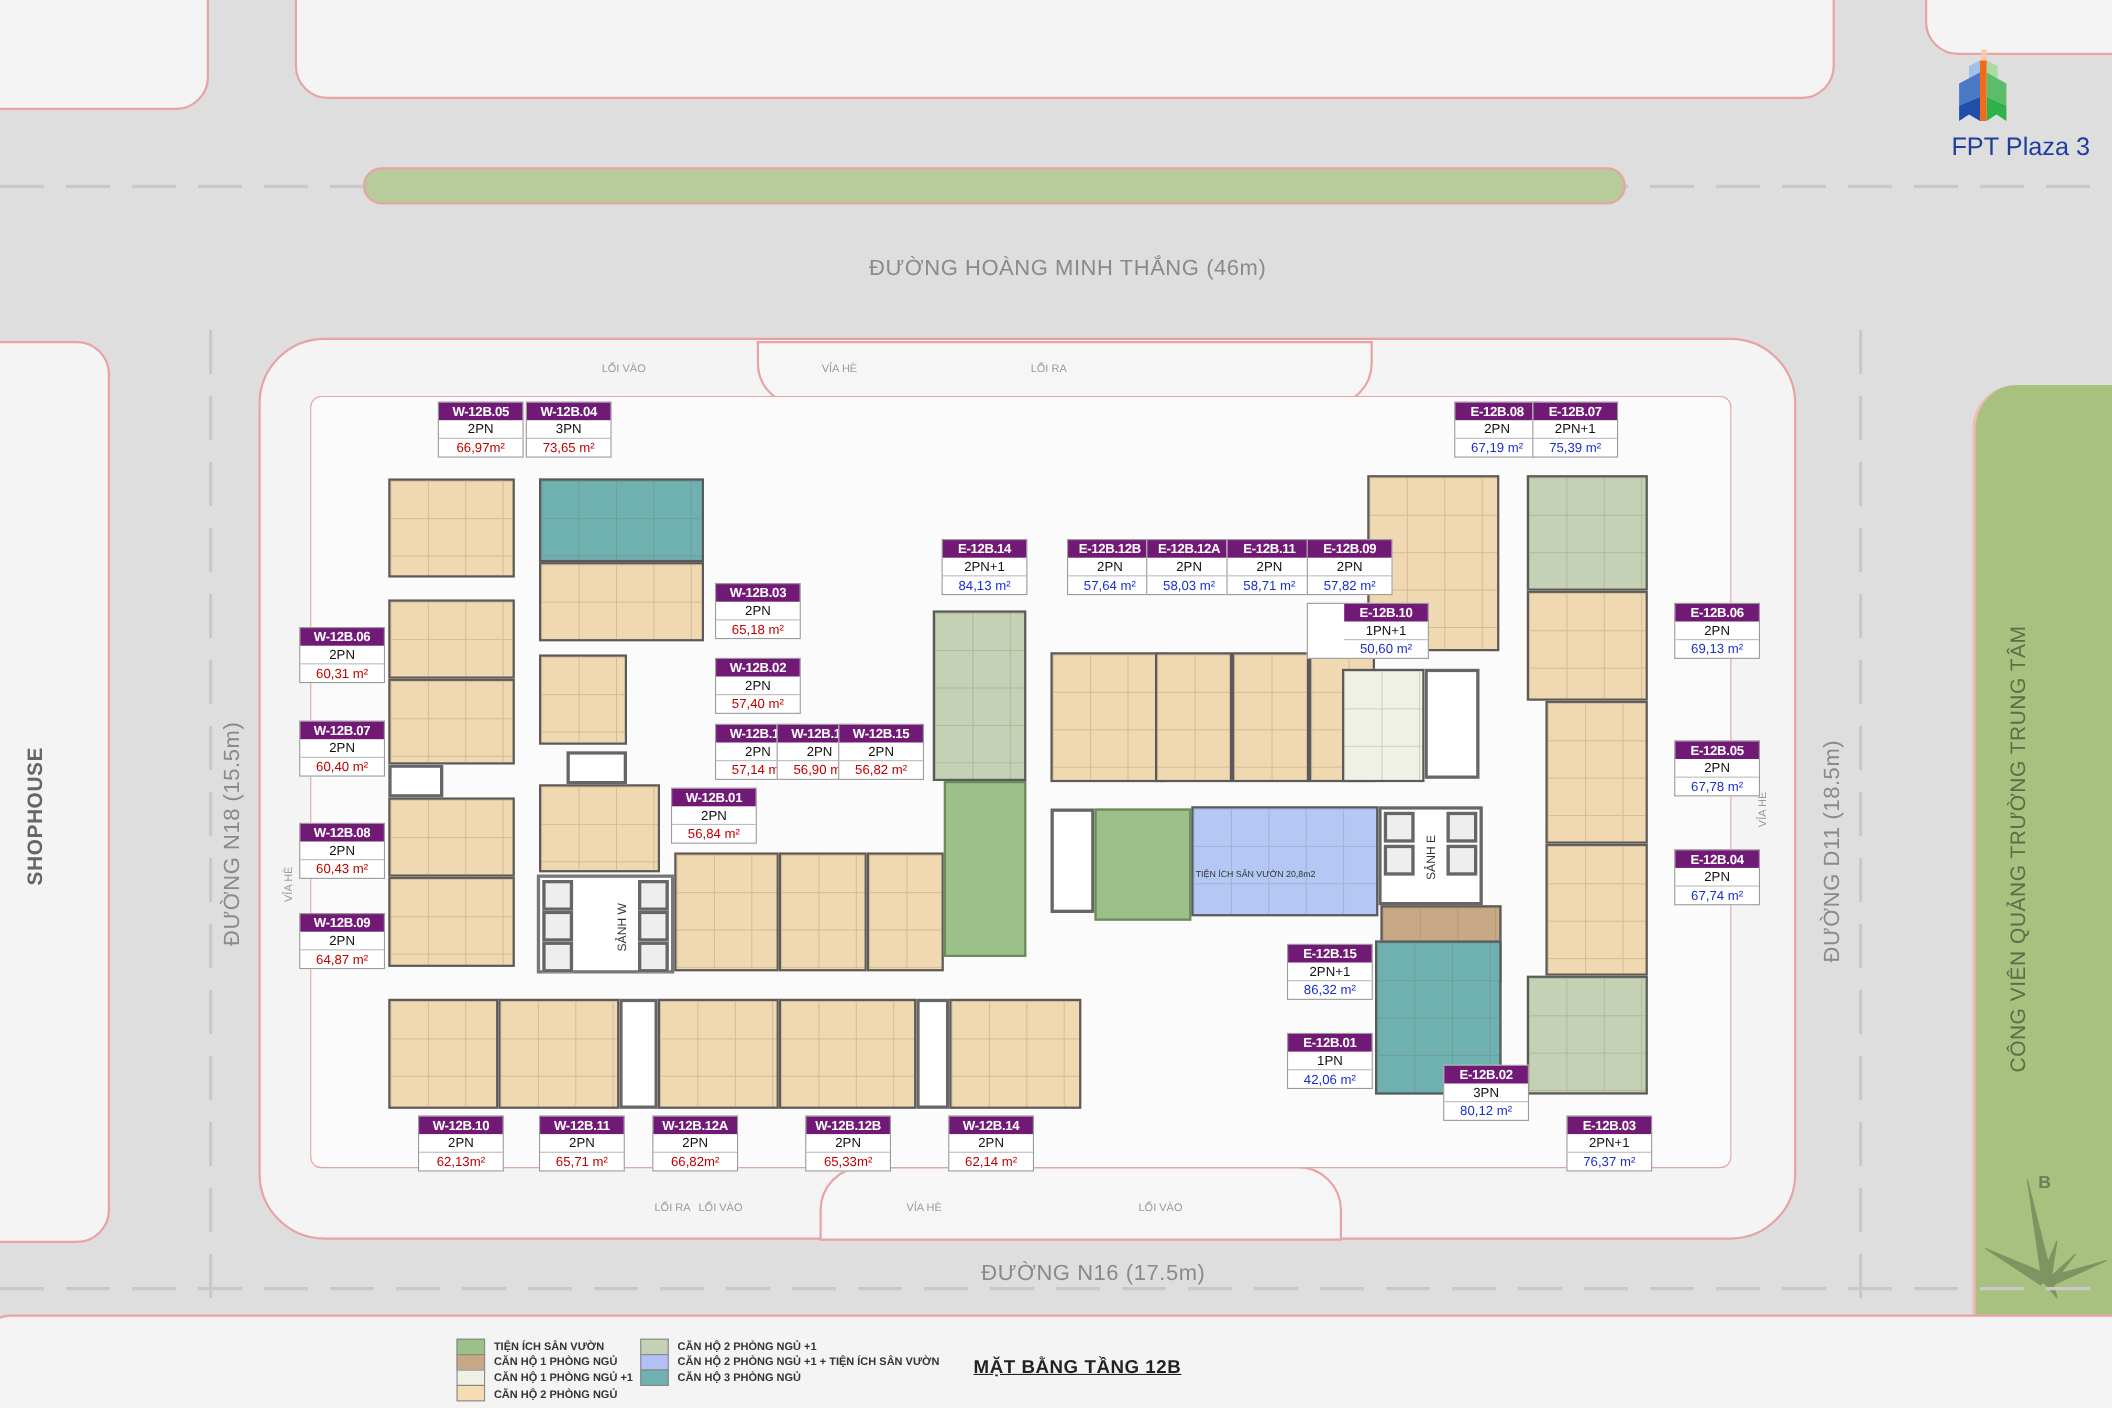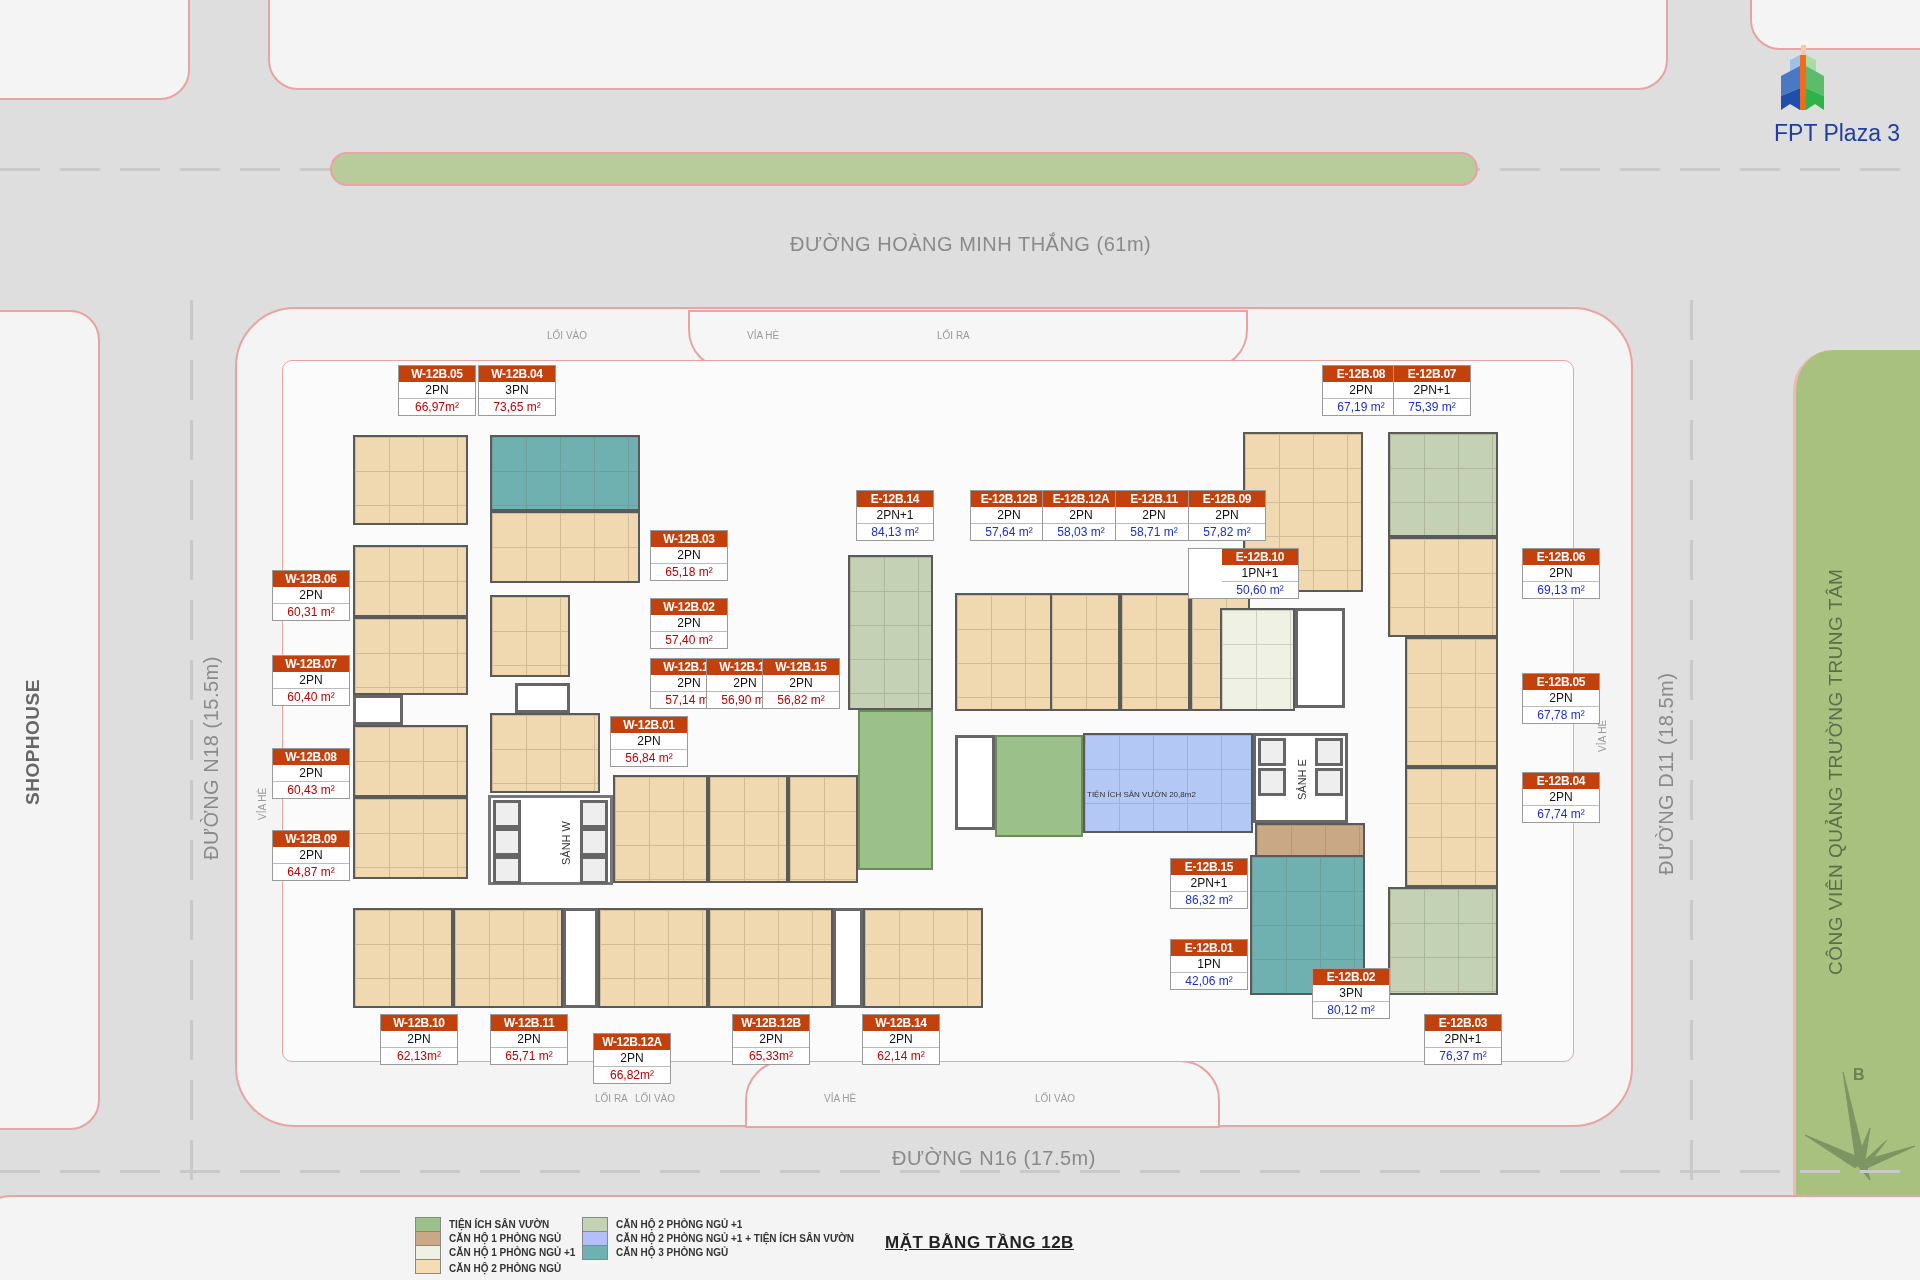--- a/index.html
+++ b/index.html
@@ -19,21 +19,21 @@
   .u2{background:#f0d8b0;}
   .u2p1{background:#c5d1b4;}
   .u1{background:#c9a985;}
   .u1p1{background:#eef1e4;}
   .u3{background:#6fb0b0;}
   .ugard{background:#b3c8f5;}
   .garden{background:#9cc08a;}
   .core{background:#ffffff;border:3px solid #666;}
   .lift{position:absolute;width:28px;height:28px;border:3px solid #666;background:#eee;box-sizing:border-box;}
   .tag{position:absolute;width:76px;text-align:center;font-size:12px;border:1px solid #9a9a9a;background:#fff;line-height:1;}
-  .tag .code{background:#c2410c;color:#fff;font-weight:bold;padding:2px 0;font-size:12px;letter-spacing:-0.3px;}
+  .tag .code{background:#701a75;color:#fff;font-weight:bold;padding:2px 0;font-size:12px;letter-spacing:-0.3px;}
   .tag .type{padding:2px 0;border-bottom:1px solid #bbb;color:#111;}
   .tag .area{padding:2px 0;font-size:12px;}
   .tag.w .area{color:#c00000;}
   .tag.e .area{color:#1a2fd0;}
   .legend-item{position:absolute;height:16px;display:flex;align-items:center;font-size:10px;font-weight:bold;color:#333;white-space:nowrap;}
   .swatch{display:inline-block;width:24px;height:13px;border:1px solid #888;margin-right:8px;}
   .plan-title{position:absolute;left:885px;top:1233px;font-size:17px;font-weight:bold;color:#222;text-decoration:underline;letter-spacing:0.5px;}
   .logo{position:absolute;left:1778px;top:40px;}
   .logo-text{position:absolute;left:1774px;top:120px;font-size:23px;color:#1f3f9f;white-space:nowrap;}
   .grid-lines{background-image:linear-gradient(#7a6a55 1px,transparent 1px),linear-gradient(90deg,#7a6a55 1px,transparent 1px);background-size:34px 34px;opacity:0.25;position:absolute;inset:0;}
@@ -42,21 +42,21 @@
 </head>
 <body>
 
 <div class="abs road" style="left:0;top:0;width:1920px;height:1280px;"></div>
 
 <div class="block" style="left:-20px;top:-20px;width:210px;height:120px;border-radius:0 0 30px 0;"></div>
 <div class="block" style="left:268px;top:-20px;width:1400px;height:110px;border-radius:0 0 30px 30px;"></div>
 <div class="block" style="left:1750px;top:-20px;width:200px;height:70px;border-radius:0 0 0 30px;"></div>
 <div class="dash" style="left:0;top:168px;width:1920px;"></div>
 <div class="green-strip" style="left:330px;top:152px;width:1148px;height:34px;border-radius:17px;"></div>
-<div class="road-label" style="left:790px;top:233px;">ĐƯỜNG HOÀNG MINH THẮNG (61m)</div>
+<div class="road-label" style="left:790px;top:233px;">ĐƯỜNG HOÀNG MINH THẮNG (46m)</div>
 
 <div class="block" style="left:-20px;top:310px;width:120px;height:820px;border-radius:0 30px 30px 0;"></div>
 <div class="road-label vert" style="left:22px;top:805px;font-weight:bold;color:#666;font-size:19px;">SHOPHOUSE</div>
 <div class="dashv" style="left:190px;top:300px;height:980px;"></div>
 <div class="road-label vert" style="left:200px;top:860px;">ĐƯỜNG N18 (15.5m)</div>
 
 <div class="block" style="left:235px;top:307px;width:1398px;height:820px;border-radius:60px;background:#f4f4f4;"></div>
 
 <div class="block" style="left:688px;top:310px;width:560px;height:60px;border-radius:0 0 40px 40px;background:#f6f6f6;"></div>
 <div class="block" style="left:745px;top:1060px;width:475px;height:68px;border-radius:40px 40px 0 0;background:#f6f6f6;"></div>
@@ -303,21 +303,21 @@
 <div class="tag w" style="left:380px;top:1014px;">
     <div class="code">W-12B.10</div>
     <div class="type">2PN</div>
     <div class="area">62,13m²</div>
   </div>
 <div class="tag w" style="left:490px;top:1014px;">
     <div class="code">W-12B.11</div>
     <div class="type">2PN</div>
     <div class="area">65,71 m²</div>
   </div>
-<div class="tag w" style="left:593px;top:1014px;margin-top:19px;">
+<div class="tag w" style="left:593px;top:1014px;">
     <div class="code">W-12B.12A</div>
     <div class="type">2PN</div>
     <div class="area">66,82m²</div>
   </div>
 <div class="tag w" style="left:732px;top:1014px;">
     <div class="code">W-12B.12B</div>
     <div class="type">2PN</div>
     <div class="area">65,33m²</div>
   </div>
 <div class="tag w" style="left:862px;top:1014px;">

